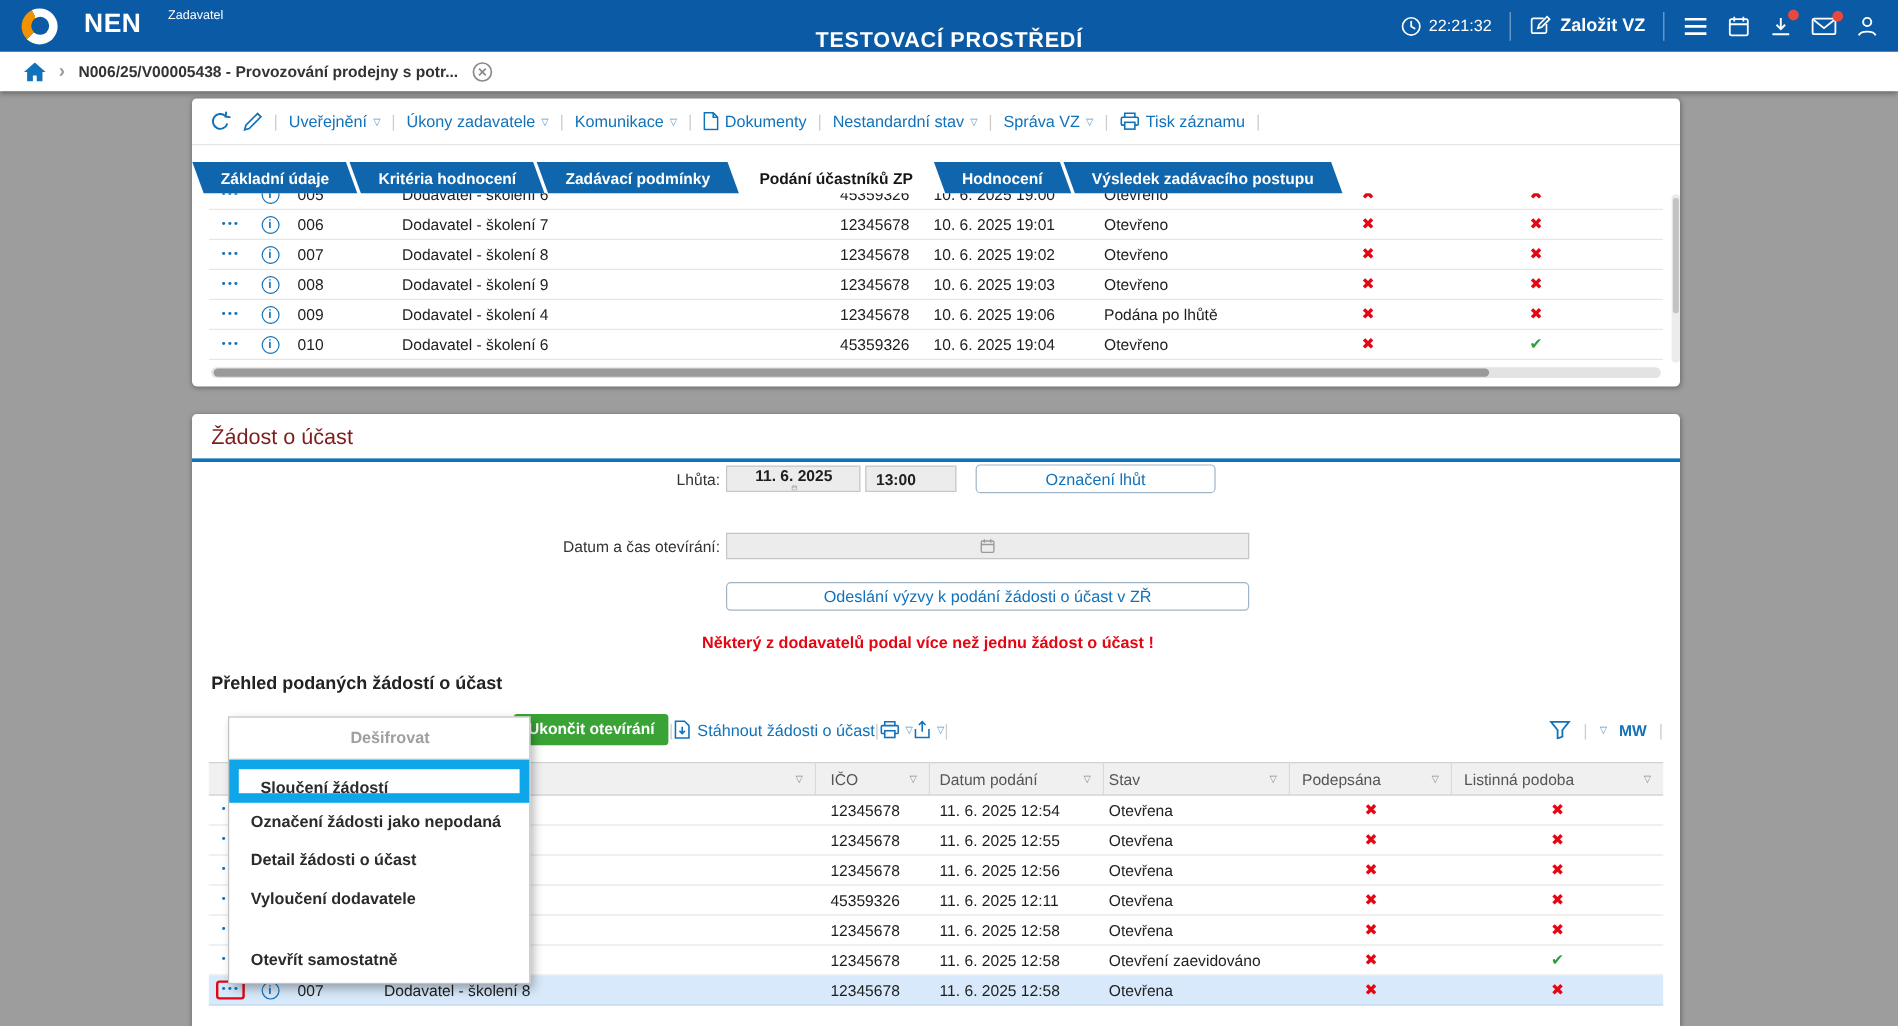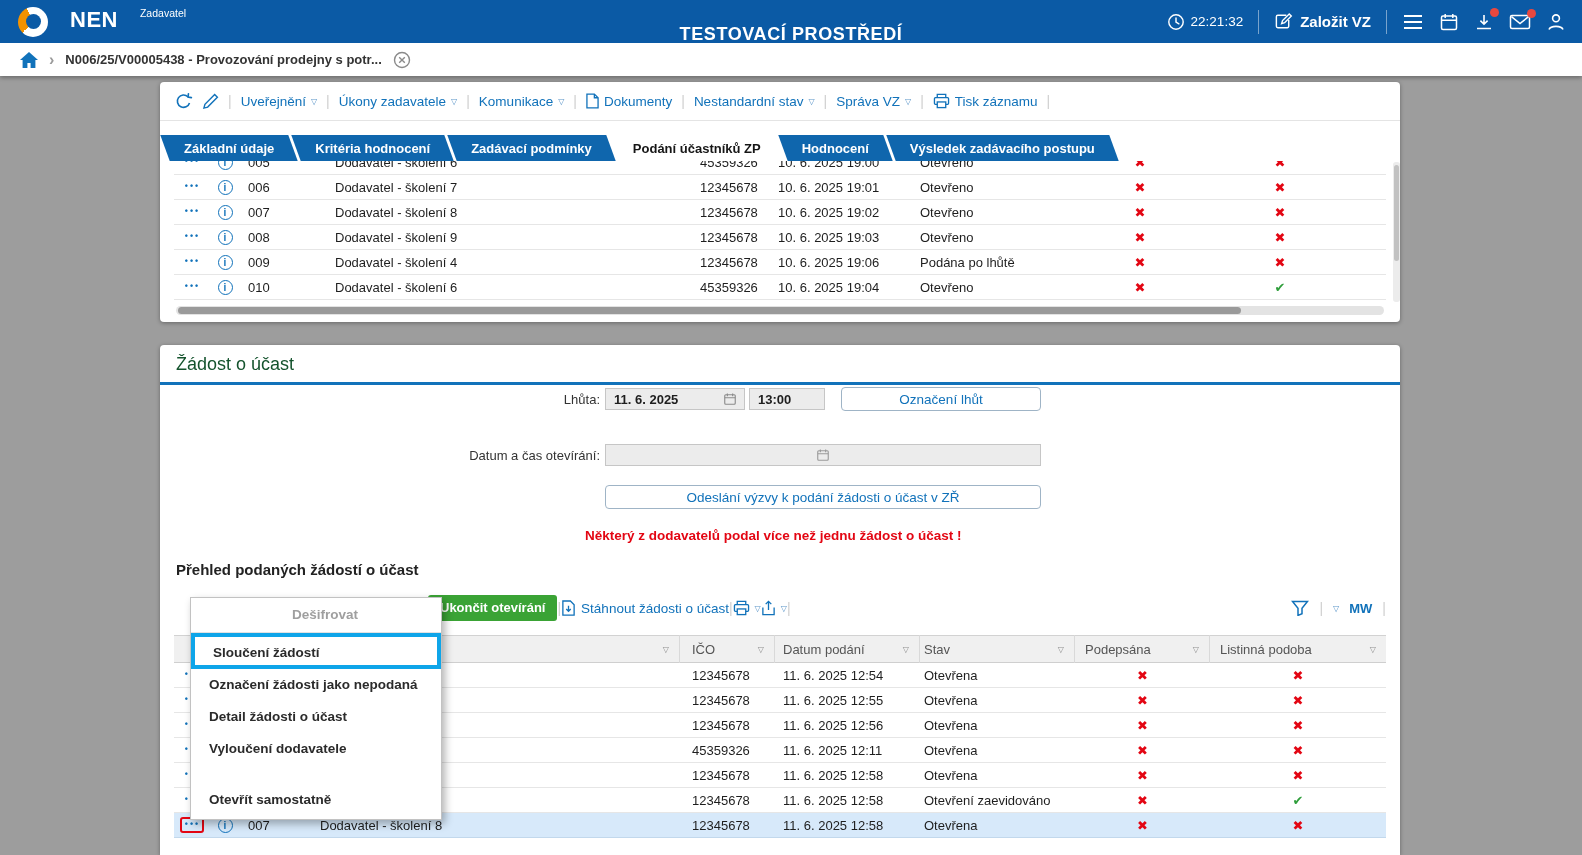--- a/index.html
+++ b/index.html
@@ -68,27 +68,27 @@
   .t1 .c-ico  { width:80px; padding-left:10px; }
   .t1 .c-date { width:150px; padding-left:8px; }
   .t1 .c-stav { width:150px; }
   .t1 .c-m1, .t1 .c-m2 { width:140px; text-align:center; }
   .vscroll { position:absolute; right:0; top:80px; width:7px; height:140px; background:#ececec; border-radius:3px; }
   .vscroll::after { content:''; position:absolute; left:1px; right:1px; top:3px; height:96px; background:#c2c2c2; border-radius:3px; }
   .hscroll { position:absolute; left:16px; right:16px; top:224px; height:9px; background:#e3e3e3; border-radius:5px; }
   .hscroll::after { content:''; position:absolute; left:2px; top:1px; height:7px; width:88%; background:#9a9a9a; border-radius:4px; }
 
   
-  .sec-title { position:absolute; left:16px; top:9px; font-size:18px; color:#14532d; }
+  .sec-title { position:absolute; left:16px; top:9px; font-size:18px; color:#7f1d1d; }
   .sec-rule { position:absolute; left:0; right:0; top:37px; height:3px; background:#1172ba; }
   .form-row { position:absolute; left:0; right:0; height:24px; display:flex; align-items:center; }
   .fr1 { top:42px; } .fr2 { top:98px; } .fr3 { top:140px; }
   .f-label { width:440px; text-align:right; font-size:13px; color:#333; }
   .gray-box { background:#ececec; border:1px solid #c6c6c6; height:22px; display:flex; align-items:center; }
-  .dt-date { width:140px; margin-left:5px; justify-content:space-between; padding:0 7px 0 8px; font-weight:bold; font-size:13px; }
+  .dt-date { width:112px; margin-left:5px; justify-content:space-between; padding:0 7px 0 8px; font-weight:bold; font-size:13px;flex-direction:column; }
   .dt-time { width:76px; margin-left:4px; padding-left:8px; font-weight:bold; font-size:13px; }
   .btn-outline { border:1px solid #9fb4c6; border-radius:4px; background:#fff; color:#1172ba; font-size:13.5px; height:24px; display:flex; align-items:center; justify-content:center; cursor:pointer; }
   .btn-calc { width:200px; margin-left:16px; }
   .empty-dt { width:436px; margin-left:5px; justify-content:center; }
   .btn-send { width:436px; margin-left:445px; }
   .warning { position:absolute; left:425px; top:183px; color:#e30613; font-size:13.5px; font-weight:bold; }
   .sub-title { position:absolute; left:16px; top:216px; font-size:15px; font-weight:bold; color:#222; }
 
   
   .tb2 { position:absolute; left:0; right:14px; top:248px; height:30px; display:flex; align-items:center; padding-left:268px; }
@@ -112,21 +112,21 @@
   .t2 .c-date { width:145px; padding-left:8px; }
   .t2 .c-stav { width:155px; padding-left:4px; }
   .t2 .c-sig { width:135px; text-align:center; }
   .t2 .c-pap { width:176px; text-align:center; }
 
   
   .context-menu { position:absolute; left:190px; top:597px; width:252px; background:#fff; border:1px solid #c2c2c2; box-shadow:3px 4px 8px rgba(0,0,0,.3); z-index:50; }
   .cm-item { height:32px; line-height:32px; padding-left:18px; font-size:13.5px; font-weight:bold; color:#2b2b2b; cursor:pointer; }
   .cm-item.disabled { height:34px; line-height:34px; color:#9f9f9f; cursor:default;text-align:center; }
   .cm-divider { height:1px; background:#e2e2e2; }
-  .cm-item.flagged { height:36px; line-height:32px; border:4px solid #0ea5e9; }
+  .cm-item.flagged { height:36px; line-height:32px; border:8px solid #0ea5e9; }
   .cm-gap { height:16px; }
   .cm-item.last { height:38px; line-height:38px; }
 
   svg { display:block; }
 </style>
 </head>
 <body>
 
 <header class="topbar">
   <div class="logo">

